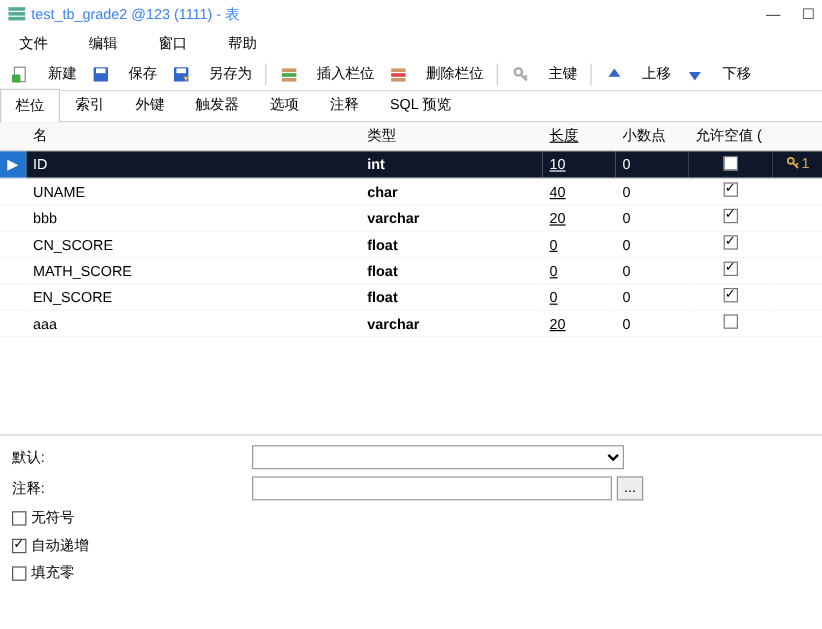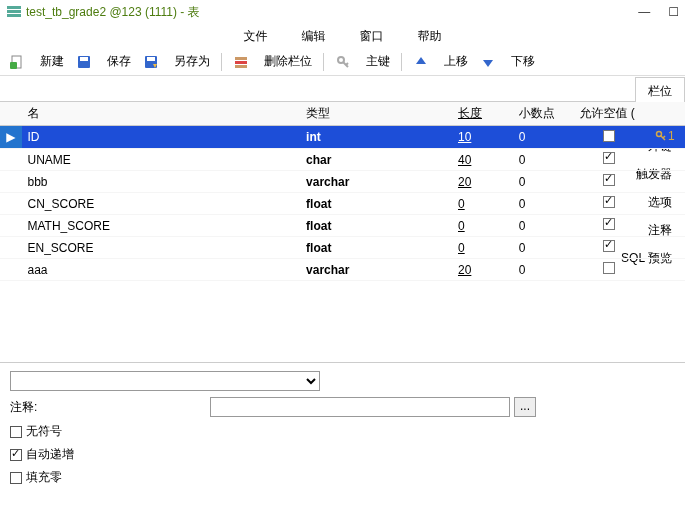--- a/index.html
+++ b/index.html
@@ -1,34 +1,34 @@
 <!DOCTYPE html>
 <html><head>
 <meta charset="utf-8">
 <style>
 * { box-sizing: border-box; margin: 0; padding: 0; font-family: "Microsoft YaHei", "SimSun", sans-serif; font-size: 12px; }
 body { background: #fff; width: 685px; height: 524px; overflow: hidden; }
 .titlebar { display: flex; align-items: center; padding: 4px 6px; height: 24px; }
 .titlebar-icon { width: 16px; height: 16px; margin-right: 4px; display:flex; align-items:center; justify-content:center;}
-.titlebar-text { flex: 1; color: #4d7c0f; }
+.titlebar-text { flex: 1; color: #3b82f6; }
 .titlebar-btns { display: flex; gap: 18px; color: #333; }
-.menubar { display: flex; gap: 14px; padding: 2px 6px; height: 24px; align-items: center; justify-content: center; }
+.menubar { display: flex; gap: 14px; padding: 2px 6px; height: 24px; align-items: center; }
 .menubar span { padding: 2px 10px; cursor: default; }
 .toolbar { display: flex; align-items: center; padding: 2px 4px; height: 28px; border-bottom: 1px solid #ddd; gap: 2px; }
 .tb-btn { display: flex; align-items: center; gap: 15px; padding: 2px 5px; cursor: pointer; }
 .tb-sep { width: 1px; height: 18px; background: #ccc; margin: 0 4px; }
 .tb-icon { width: 16px; height: 16px; display: flex; align-items:center; justify-content:center; }
-.tabs { display: flex; border-bottom: 1px solid #ccc; height: 26px; align-items: flex-end; flex-direction: column; }
+.tabs { display: flex; border-bottom: 1px solid #ccc; height: 26px; align-items: flex-end; }
 .tab { padding: 5px 12px; cursor: pointer; border: 1px solid transparent; border-bottom: none; }
 .tab.active { border-color: #ccc; background: #fff; position: relative; top: 1px; }
 .grid-container { height: 260px; overflow: hidden; position: relative; }
 .grid { width: 100%; border-collapse: collapse; }
 .grid th { text-align: left; font-weight: normal; padding: 3px 6px; border-bottom: 1px solid #ccc; background: #f9f9f9; height: 22px; }
 .grid td { padding: 3px 6px; height: 21px; border-bottom: 1px solid #f5f5f5; }
-.grid tr.selected td { background: #1d4ed8; color: #fff; }
+.grid tr.selected td { background: #0f172a; color: #fff; }
 .grid tr.selected td:first-child { background: #2374ce; }
 .row-marker { width: 14px; text-align: center; color: #888; padding:0;}
 .grid tr.selected .row-marker { color: #fff; }
 .col-name { width: 275px; }
 .col-type { width: 150px; font-weight: bold; }
 .col-len { width: 60px; text-decoration: underline; }
 .col-dec { width: 60px; }
 .col-null { width: 70px; text-align: center; }
 .col-key { width: 40px; text-align:center;}
 .chk { width: 12px; height: 12px; border: 1px solid #777; display: inline-block; background: #fff; position:relative;}
@@ -97,20 +97,30 @@
           <path d="M9 9 l4 0 l-2 4 z" fill="#eb4"></path>
         </svg>
       </span>
     <span>另存为</span>
   </div>
   <div class="tb-sep"></div>
   <div class="tb-btn">
     <span class="tb-icon">
         <svg width="14" height="14">
           <rect x="1" y="2" width="12" height="3" fill="#c96"></rect>
+          <rect x="1" y="6" width="12" height="3" fill="#4a4"></rect>
+          <rect x="1" y="10" width="12" height="3" fill="#c96"></rect>
+        </svg>
+      </span>
+    <span>插入栏位</span>
+  </div>
+  <div class="tb-btn">
+    <span class="tb-icon">
+        <svg width="14" height="14">
+          <rect x="1" y="2" width="12" height="3" fill="#c96"></rect>
           <rect x="1" y="6" width="12" height="3" fill="#d44"></rect>
           <rect x="1" y="10" width="12" height="3" fill="#c96"></rect>
         </svg>
       </span>
     <span>删除栏位</span>
   </div>
   <div class="tb-sep"></div>
   <div class="tb-btn">
     <span class="tb-icon">
         <svg width="14" height="14">
@@ -228,20 +238,21 @@
           <td class="col-dec">0</td>
           <td class="col-null"><span class="chk"></span></td>
           <td class="col-key"></td>
         </tr>
       </tbody>
   </table>
 </div>
 
 <div class="bottom-panel">
   <div class="form-row">
+    <span class="form-label">默认:</span>
     <select class="form-input form-select"></select>
   </div>
   <div class="form-row">
     <span class="form-label">注释:</span>
     <input class="form-input form-text" value="" style="">
     <span class="form-btn">...</span>
   </div>
   <div class="chk-row">
     <span class="chk-box"></span>
     <span>无符号</span>

